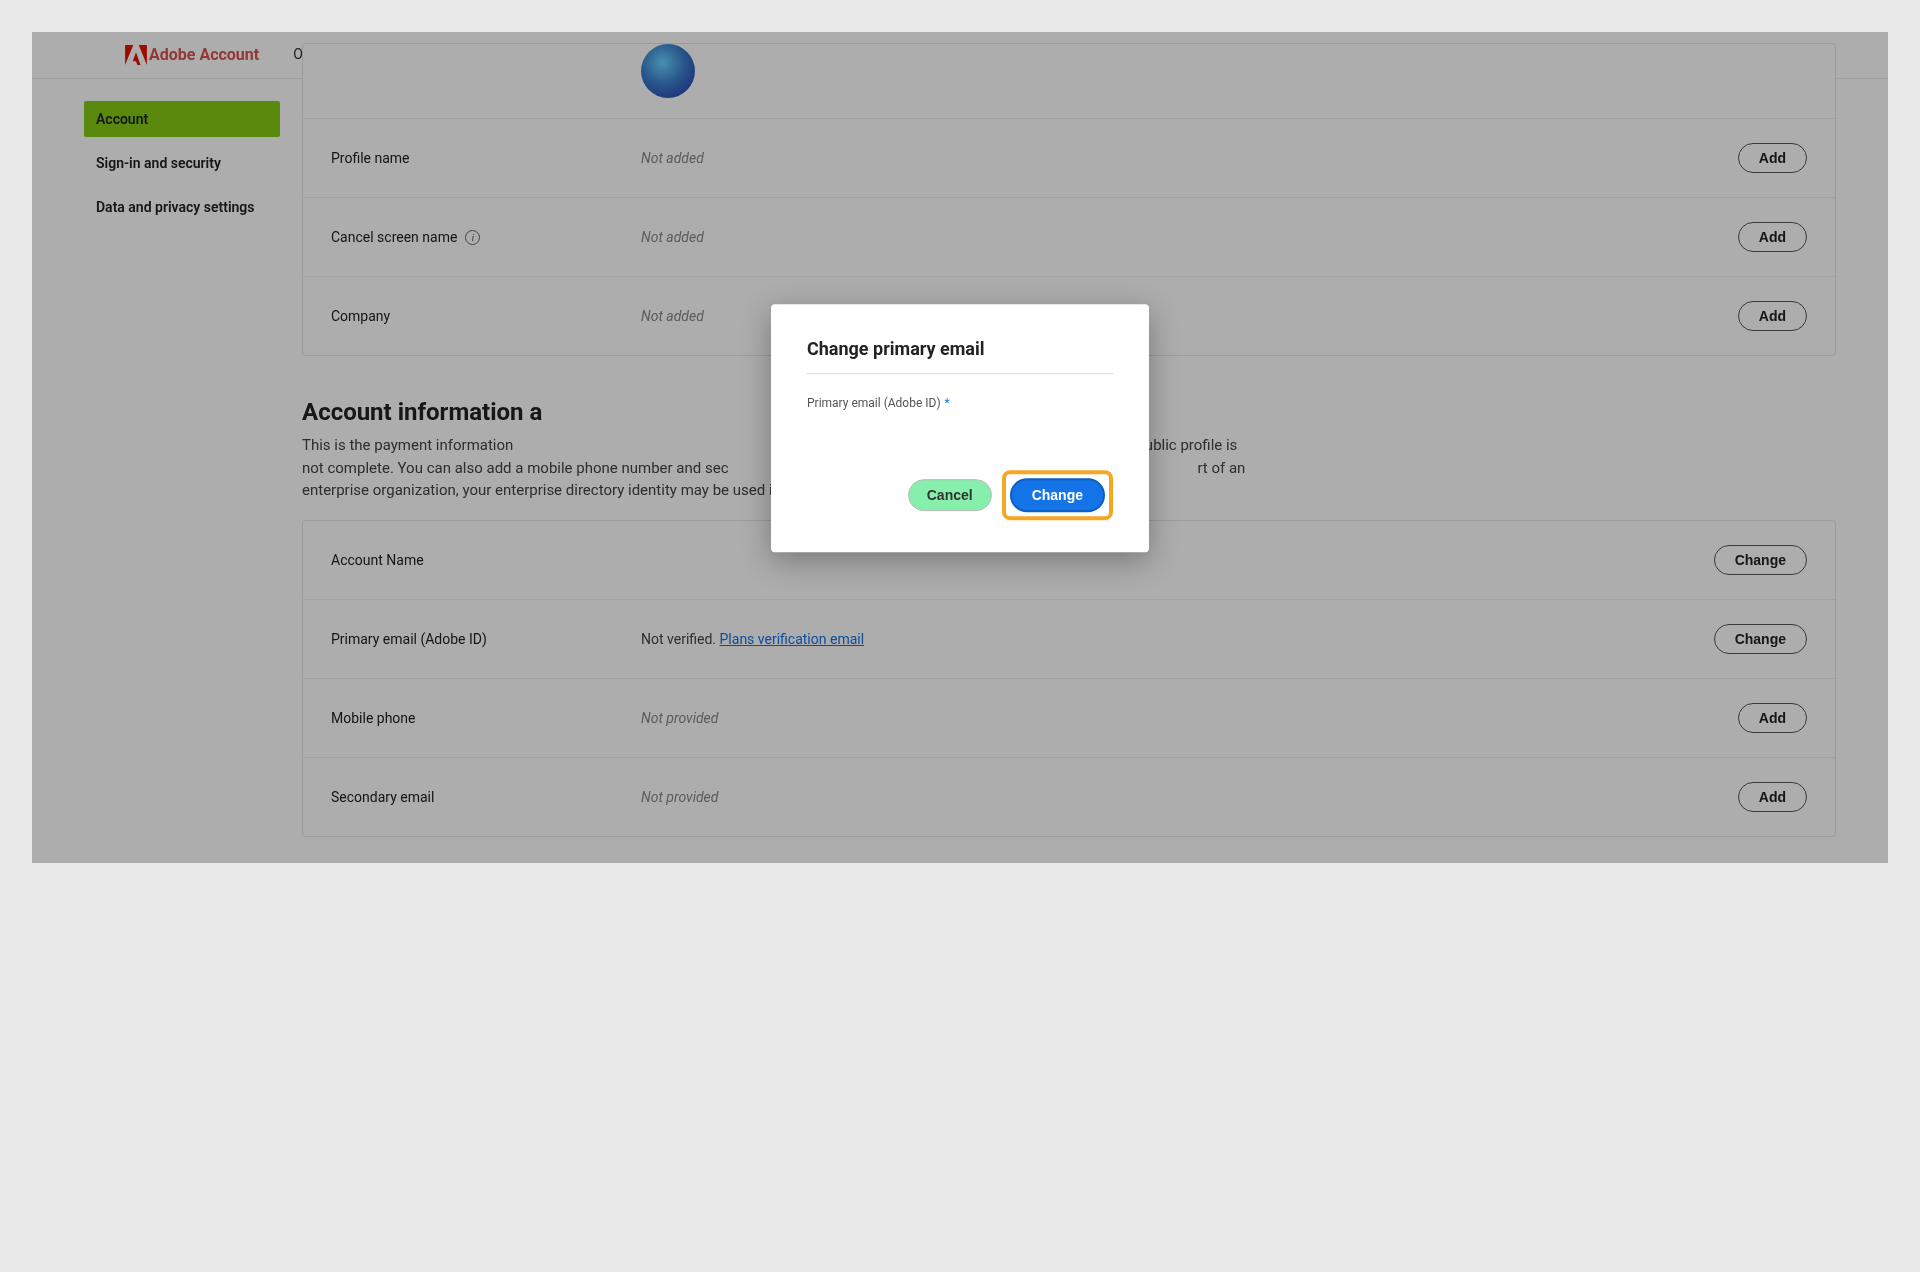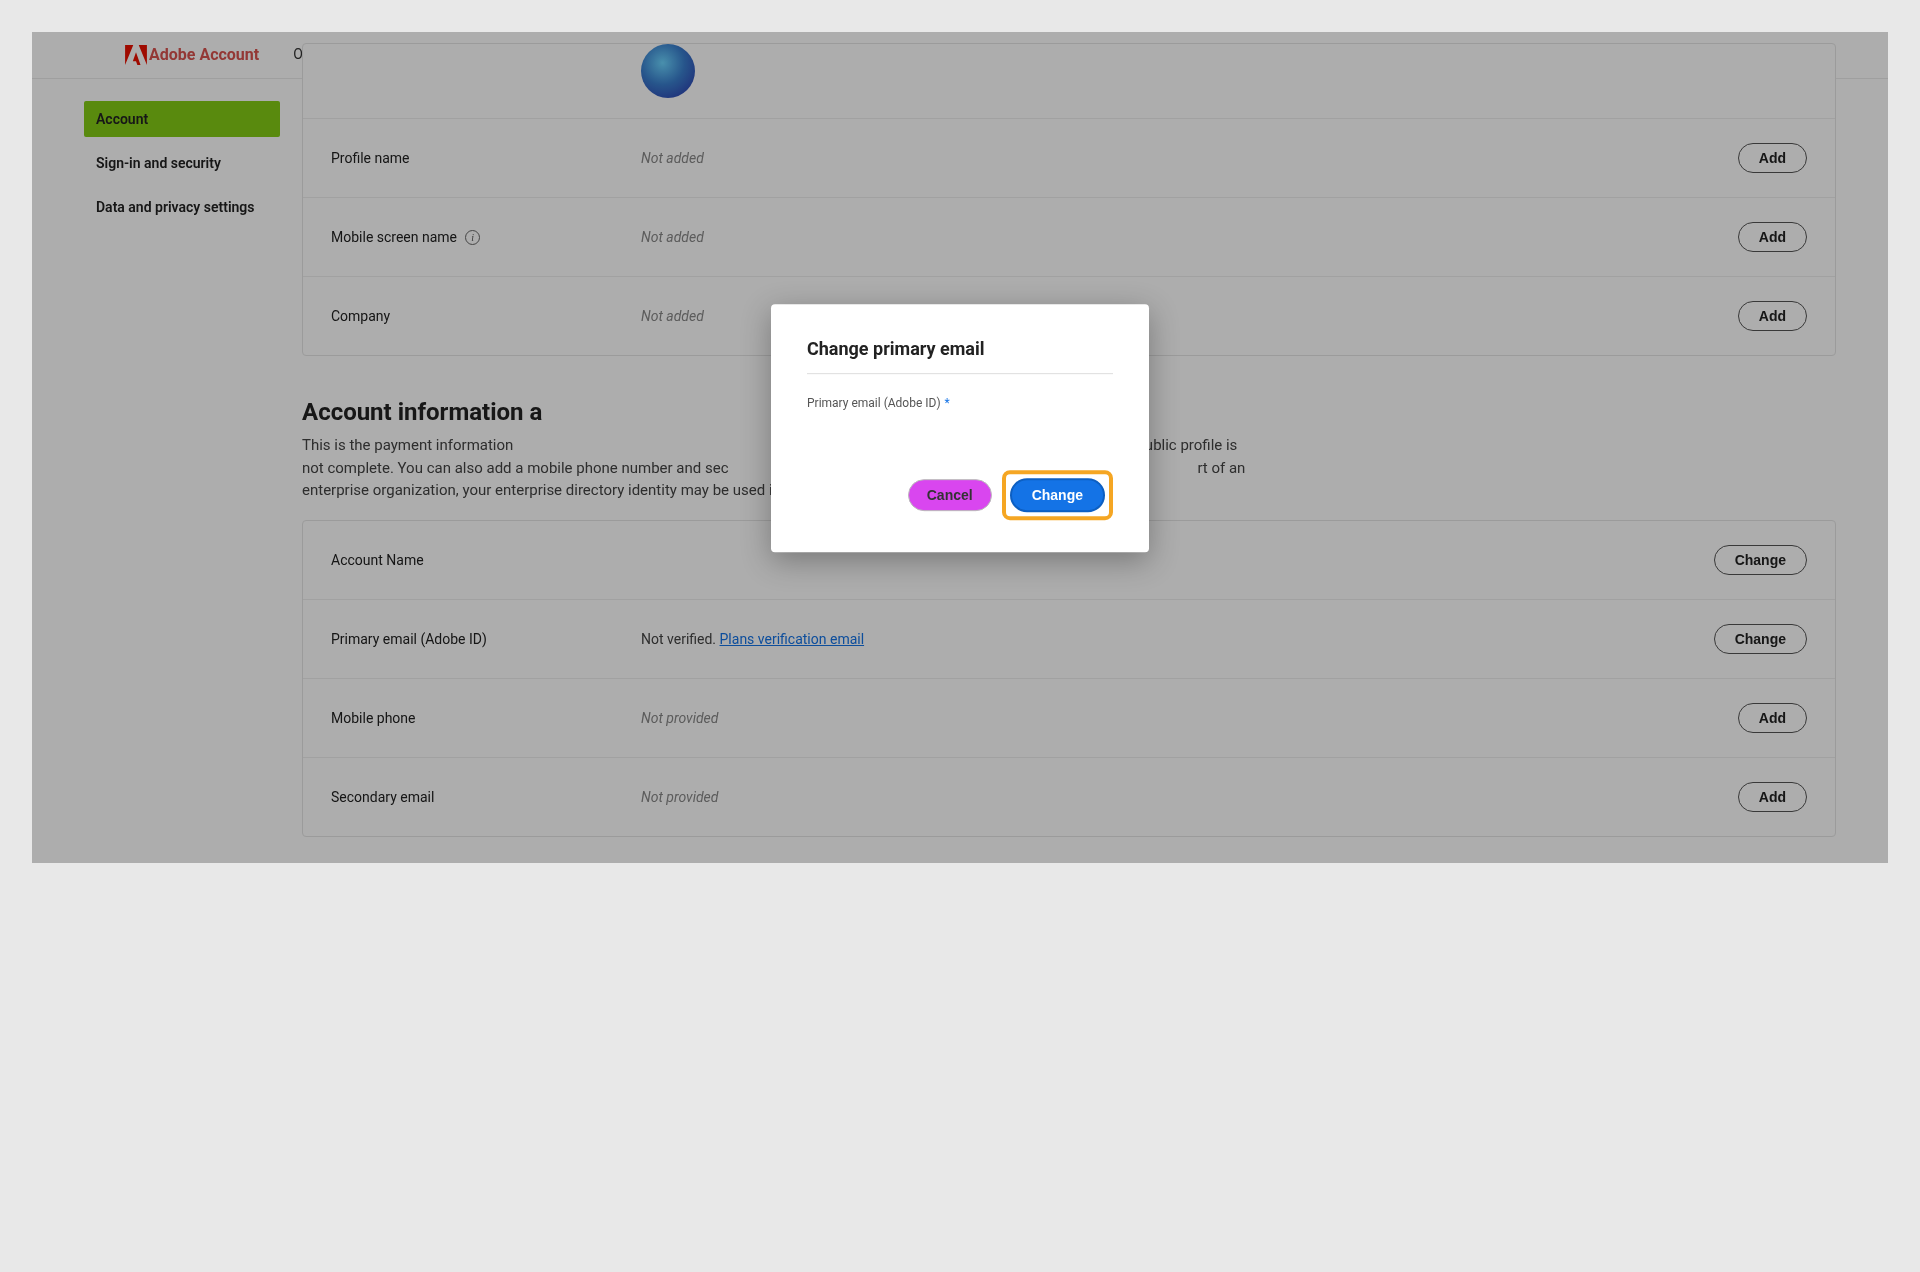--- a/index.html
+++ b/index.html
@@ -48,21 +48,21 @@
 .section-desc { font-size: 15px; color: #444; line-height: 1.5; margin-bottom: 18px; max-width: 960px; }
 
 
 .modal { position: absolute; z-index: 100; left: 50%; top: 50%; transform: translate(-50%, -58%); width: 378px; background: #fff; border-radius: 4px; box-shadow: 0 8px 30px rgba(0,0,0,0.3); padding: 34px 36px 32px 36px; }
 .modal-title { font-size: 18px; font-weight: 700; color: #222; margin-bottom: 14px; }
 .modal-hr { border: none; border-top: 1px solid #ddd; margin-bottom: 22px; }
 .field-label { font-size: 12px; color: #555; margin-bottom: 6px; display: flex; align-items: center; gap: 4px; }
 .req-star { color: #1473e6; }
 .field-input { width: 100%; border: 1px solid #1473e6; border-radius: 4px; padding: 9px 11px; font-size: 14px; color: #222; outline: none; }
 .modal-actions { display: flex; justify-content: flex-end; gap: 10px; margin-top: 60px; align-items: center; }
-.btn-secondary { border: 1px solid #bbb; background: #d946ef; border-radius: 18px; padding: 7px 18px; font-size: 14px; font-weight: 600; color: #333; cursor: pointer; }
+.btn-secondary { border: 1px solid #bbb; background: #86efac; border-radius: 18px; padding: 7px 18px; font-size: 14px; font-weight: 600; color: #333; cursor: pointer; }
 .btn-primary-wrap { border: 4px solid #f5a623; border-radius: 8px; padding: 4px; }
 .btn-primary { background: #1473e6; color: #fff; border: 2px solid #0d5fc2; border-radius: 18px; padding: 7px 20px; font-size: 14px; font-weight: 700; cursor: pointer; }
 </style>
 </head>
 <body>
 
 <div class="outer-frame">
   <div class="app-window">
 
     <div class="topbar">
@@ -118,21 +118,21 @@
           <div class="avatar-img-row">
             <div class="avatar-lg"></div>
           </div>
           <div class="row">
             <div class="row-label">Profile name</div>
             <div class="row-val">Not added</div>
             <div class="row-action"><button class="pill-btn">Add</button></div>
           </div>
           <div class="row">
             <div class="row-label">
-              <span>Mobile screen name</span>
+              <span>Cancel screen name</span>
               <span class="info-icon">i</span>
             </div>
             <div class="row-val">Not added</div>
             <div class="row-action"><button class="pill-btn">Add</button></div>
           </div>
           <div class="row">
             <div class="row-label">Company</div>
             <div class="row-val">Not added</div>
             <div class="row-action"><button class="pill-btn">Add</button></div>
           </div>

